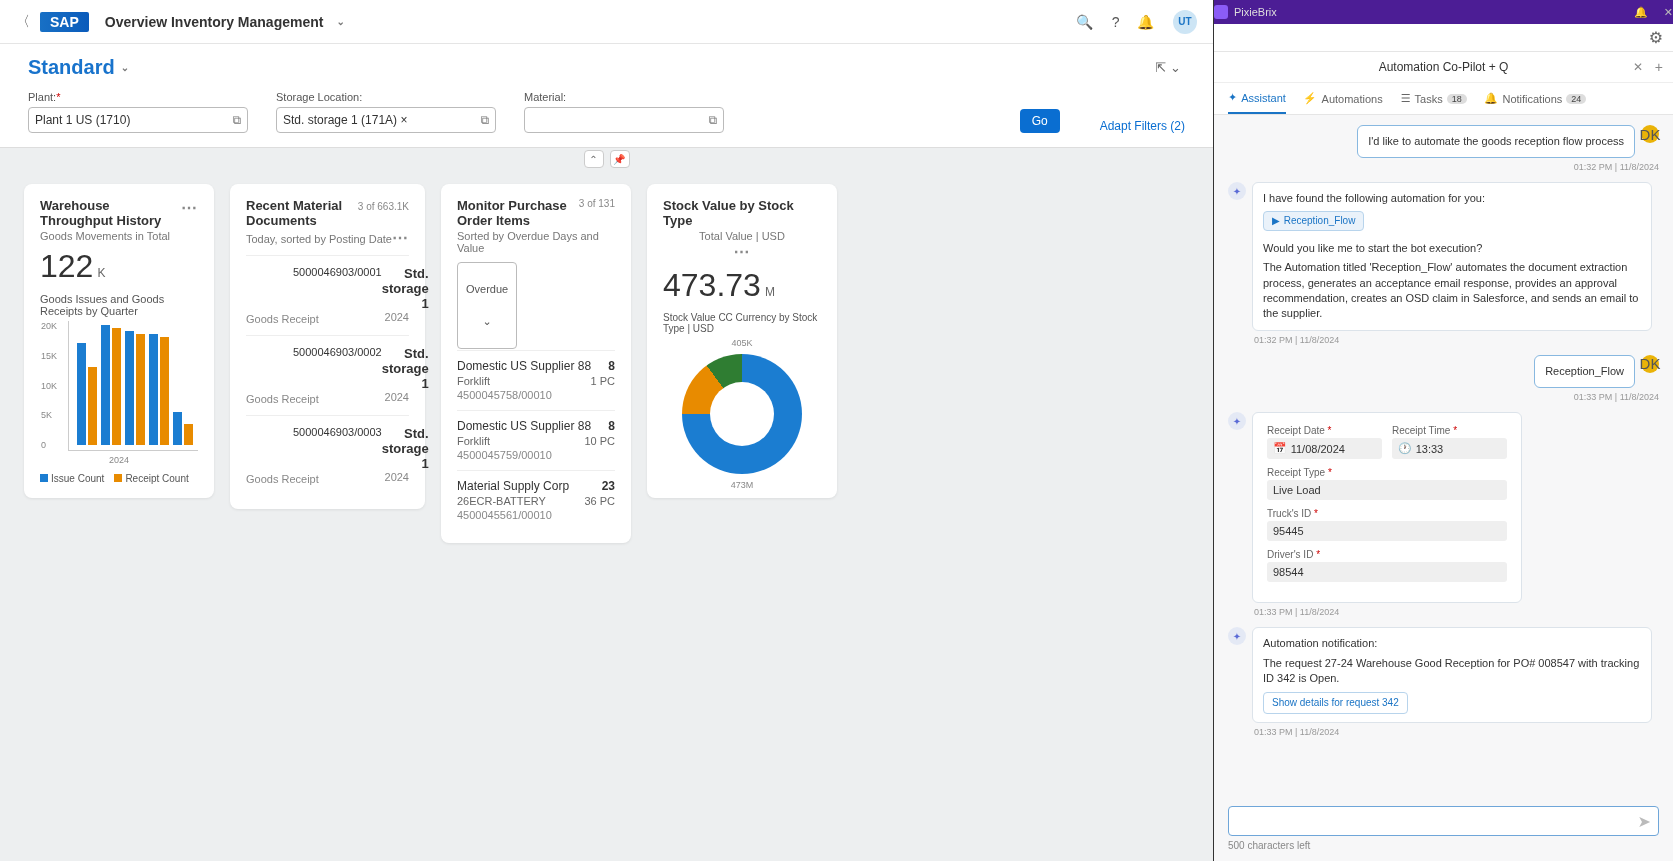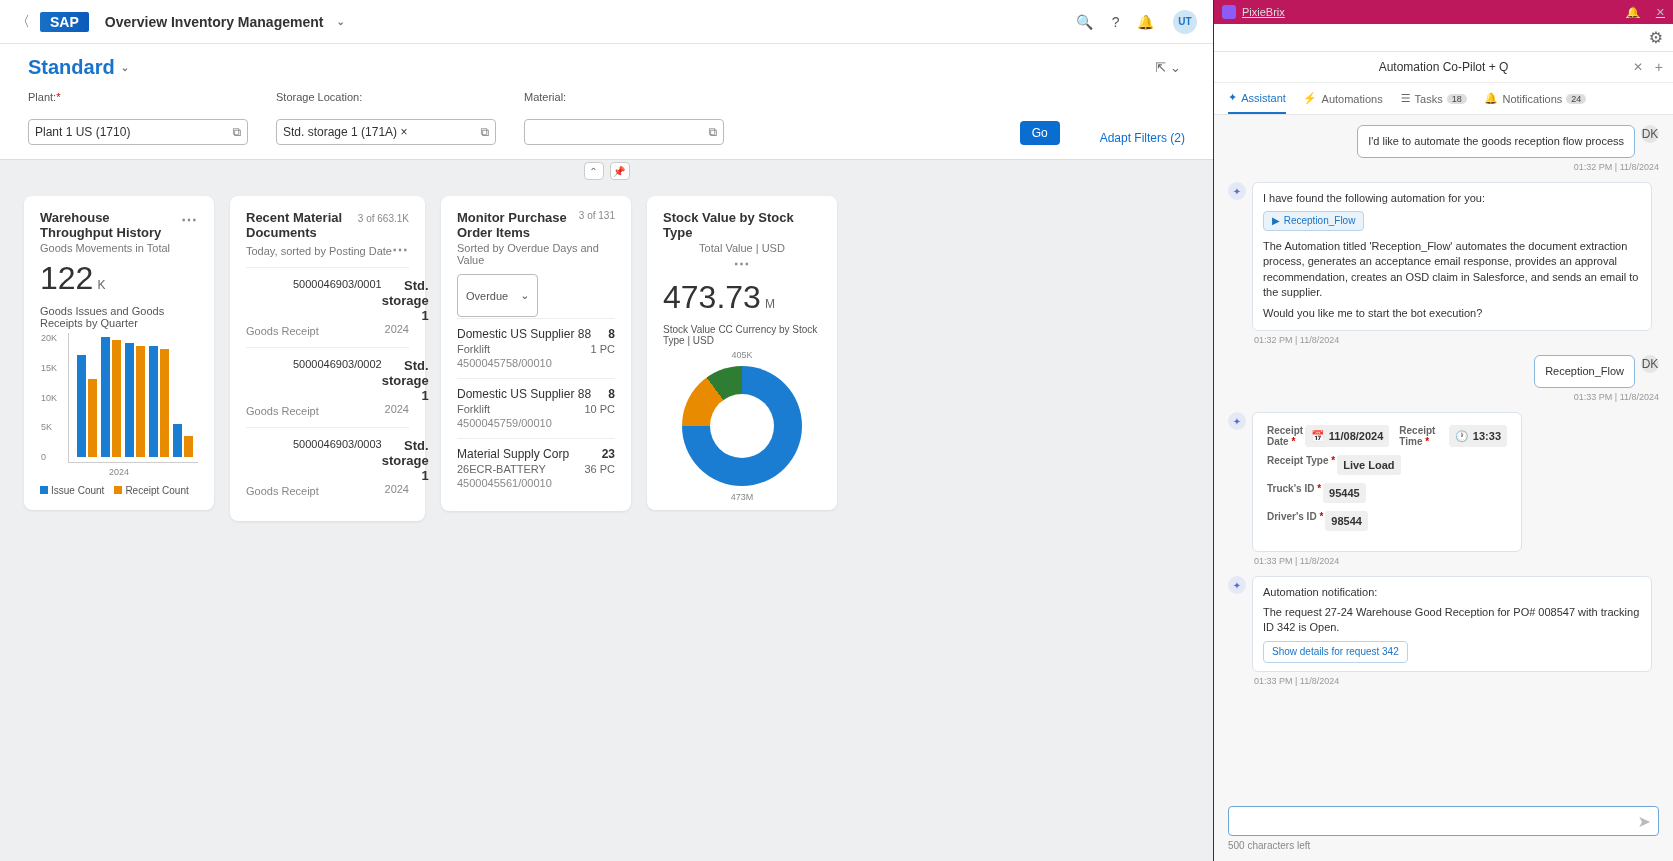--- a/index.html
+++ b/index.html
@@ -14,21 +14,21 @@
 .top-icons { display: flex; gap: 18px; align-items: center; }
 .top-icon { color: #555; cursor: pointer; font-size: 14px; }
 .avatar { width: 24px; height: 24px; border-radius: 50%; background: #cde5f5; color: #1a74c5; font-size: 10px; display: flex; align-items: center; justify-content: center; font-weight: 600; }
 
 .sub-header { padding: 12px 28px 4px; background: #fff; display: flex; align-items: center; }
 .variant { color: #1873cc; font-weight: 700; font-size: 20px; display: flex; align-items: center; gap: 6px; }
 .sub-spacer { flex: 1; }
 .share-btn { color: #666; cursor: pointer; font-size: 13px; margin-right: 4px; }
 
 .filter-bar { padding: 8px 28px 14px; background: #fff; display: flex; gap: 28px; align-items: flex-end; border-bottom: 1px solid #ddd; }
-.filter-field { display: flex; flex-direction: column; gap: 16px; }
+.filter-field { display: flex; flex-direction: column; gap: 4px; }
 .filter-field label { font-size: 11px; color: #555; }
 .req { color: #c00; }
 .filter-input { height: 26px; border: 1px solid #bbb; border-radius: 4px; padding: 0 6px; font-size: 12px; display: flex; align-items: center; justify-content: space-between; background: #fff; color: #333; }
 .plant-field { width: 220px; } .sloc-field { width: 220px; } .mat-field { width: 200px; }
 .value-help { color: #777; font-size: 12px; margin-left: 6px; }
 .filter-spacer { flex: 1; }
 .go-btn { background: #0a6ed1; color: #fff; border: none; border-radius: 4px; padding: 5px 12px; font-size: 12px; cursor: pointer; }
 .adapt { color: #0a6ed1; font-size: 12px; cursor: pointer; margin-left: 12px; }
 
 .collapse-row { display: flex; justify-content: center; gap: 6px; padding: 2px 0; background: #edeff0; }
@@ -56,65 +56,65 @@
 .leg-box { width: 8px; height: 8px; display: inline-block; margin-right: 3px; }
 
 .doc-list { margin-top: 8px; }
 .doc-item { padding: 10px 0; border-top: 1px solid #eee; }
 .doc-row { display: flex; justify-content: space-between; font-size: 11px; }
 .doc-id { color: #333; margin-left: 47px; }
 .doc-r { text-align: right; font-weight: 600; font-size: 13px; color: #333; }
 .doc-type { color: #888; font-size: 11px; margin-top: 2px; }
 .doc-year { color: #888; font-size: 11px; }
 
-.overdue-sel { margin-top: 8px; border: 1px solid #bbb; border-radius: 4px; padding: 14px 8px; font-size: 11px; display: inline-flex; align-items: center; gap: 12px; color: #555; }
+.overdue-sel { margin-top: 8px; border: 1px solid #bbb; border-radius: 4px; padding: 20px 8px; font-size: 11px; display: inline-flex; align-items: center; gap: 20px; color: #555; flex-direction: column; }
 .po-item { padding: 8px 0; border-top: 1px solid #eee; margin-top: 1px; }
 .po-sup { font-size: 12px; color: #333; display: flex; justify-content: space-between; }
 .po-qty { font-weight: 600; }
 .po-mat { font-size: 11px; color: #666; display: flex; justify-content: space-between; margin-top: 2px; }
 .po-ref { font-size: 11px; color: #888; margin-top: 2px; }
 
 .donut-wrap { position: relative; width: 120px; height: 120px; margin: 20px auto 10px; }
 .donut { width: 120px; height: 120px; border-radius: 50%; background: conic-gradient(#1b7dd1 0 75%, #e88b00 75% 90%, #2f7d32 90% 100%); position: relative; }
 .donut-hole { position: absolute; inset: 28px; background: #fff; border-radius: 50%; }
 .donut-top-lbl { position: absolute; top: -16px; left: 50%; transform: translateX(-50%); font-size: 9px; color: #888; }
 .donut-bot-lbl { position: absolute; bottom: -16px; left: 50%; transform: translateX(-50%); font-size: 9px; color: #888; }
 .donut-legend { font-size: 10px; color: #555; margin-top: 22px; }
 .donut-legend div { display: flex; align-items: center; gap: 5px; margin-bottom: 3px; }
 
 
 .side-panel { width: 460px; background: #f5f6f7; border-left: 1px solid #333; display: flex; flex-direction: column; }
-.pb-title-bar { background: #be185d; color: #ddd; height: 24px; display: flex; align-items: center; padding: 0 8px; font-size: 11px; gap: 6px; text-decoration: underline; }
+.pb-title-bar { background: #4c1d95; color: #ddd; height: 24px; display: flex; align-items: center; padding: 0 0; font-size: 11px; gap: 6px; }
 .pb-logo { width: 14px; height: 14px; background: #8b5cf6; border-radius: 3px; display: inline-block; }
 .pb-spacer { flex: 1; }
 .pb-win { color: #bbb; cursor: pointer; font-size: 11px; margin-left: 10px; }
 .pb-toolbar { background: #fff; height: 28px; display: flex; align-items: center; justify-content: flex-end; padding: 0 10px; border-bottom: 1px solid #e5e5e5; }
 .gear { color: #666; cursor: pointer; }
 .cp-header { background: #fff; padding: 8px 14px; font-size: 12px; color: #333; display: flex; align-items: center; justify-content: center; position: relative; border-bottom: 1px solid #eee; }
 .cp-close { position: absolute; right: 30px; color: #888; cursor: pointer; font-size: 12px; }
 .cp-plus { position: absolute; right: 10px; color: #888; cursor: pointer; font-size: 14px; }
 .cp-tabs { background: #fff; display: flex; gap: 18px; padding: 0 14px; font-size: 11px; color: #666; border-bottom: 1px solid #e5e5e5; }
 .cp-tab { padding: 8px 0; display: flex; align-items: center; gap: 4px; cursor: pointer; }
 .cp-tab.active { color: #1a74c5; border-bottom: 2px solid #1a74c5; }
 .badge { background: #ddd; color: #444; border-radius: 8px; font-size: 9px; padding: 0 5px; }
 .chat { flex: 1; overflow: auto; padding: 10px 14px; background: #f7f7f8; font-size: 11px; color: #333; }
 .msg-row { display: flex; margin-bottom: 4px; }
 .msg-row.right { justify-content: flex-end; }
 .msg-row.left { justify-content: flex-start; }
 .bubble { max-width: 320px; background: #fff; border: 1px solid #dce3ea; border-radius: 6px; padding: 8px 10px; font-size: 11px; line-height: 1.4; }
 .bubble.user { border-color: #88b8e0; }
 .bot-icn { width: 18px; height: 18px; border-radius: 50%; background: #e4e9f5; color: #5b6bd6; font-size: 10px; display: flex; align-items: center; justify-content: center; margin-right: 6px; flex-shrink: 0; }
-.usr-icn { width: 18px; height: 18px; border-radius: 50%; background: #e5e5e5; color: #555; font-size: 12px; display: flex; align-items: center; justify-content: center; margin-left: 6px; flex-shrink: 0; }
+.usr-icn { width: 18px; height: 18px; border-radius: 50%; background: #eab308; color: #555; font-size: 15px; display: flex; align-items: center; justify-content: center; margin-left: 6px; flex-shrink: 0; }
 .ts { font-size: 9px; color: #999; margin: 2px 0 10px; }
 .ts.right { text-align: right; }
 .ts.left { text-align: left; margin-left: 26px; }
 .chip { display: inline-flex; align-items: center; gap: 4px; background: #eaf2fa; border: 1px solid #b8d4ec; color: #1a74c5; border-radius: 4px; padding: 2px 8px; font-size: 10px; margin: 4px 0; }
 .form-block { background: #fff; border: 1px solid #dce3ea; border-radius: 6px; padding: 12px 14px; width: 270px; }
 .form-row { display: flex; gap: 10px; margin-bottom: 8px; }
-.form-col { flex: 1; display: flex; flex-direction: row; gap: 2px; font-weight: bold; }
+.form-col { flex: 1; display: flex; flex-direction: column; gap: 2px; }
 .form-label { font-size: 10px; color: #666; }
 .form-input { background: #efefef; border: none; border-radius: 3px; padding: 4px 6px; font-size: 11px; color: #333; display: flex; align-items: center; gap: 4px; }
 .upload-box { border: 1px dashed #ccc; border-radius: 4px; padding: 8px; text-align: center; font-size: 10px; color: #666; margin-top: 4px; }
 .browse { color: #1a74c5; text-decoration: underline; cursor: pointer; }
 .file-row { display: flex; align-items: center; justify-content: center; gap: 4px; margin-top: 4px; color: #888; font-size: 10px; }
 .show-btn { display: inline-block; border: 1px solid #b8d4ec; color: #1a74c5; border-radius: 4px; padding: 3px 8px; font-size: 10px; margin-top: 6px; cursor: pointer; }
 
 .chat-input-area { padding: 10px 14px; background: #f7f7f8; }
 .chat-input { width: 100%; border: 1px solid #6fa6d9; border-radius: 4px; height: 30px; padding: 0 30px 0 8px; font-size: 12px; background: #fff; position: relative; }
 .send-icn { position: absolute; right: 8px; top: 50%; transform: translateY(-50%); color: #bbb; }
@@ -405,22 +405,22 @@
       <div class="bubble user">I'd like to automate the goods reception flow process</div>
       <span class="usr-icn">DK</span>
     </div>
     <div class="ts right">01:32 PM | 11/8/2024</div>
 
     <div class="msg-row left">
       <span class="bot-icn">✦</span>
       <div class="bubble" style="max-width:400px">
         <div>I have found the following automation for you:</div>
         <span class="chip">▶ <span>Reception_Flow</span></span>
+        <div style="margin-top:6px">Would you like me to start the bot execution?</div>
         <div style="margin-top:4px">The Automation titled 'Reception_Flow' automates the document extraction process, generates an acceptance email response, provides an approval recommendation, creates an OSD claim in Salesforce, and sends an email to the supplier.</div>
-        <div style="margin-top:6px">Would you like me to start the bot execution?</div>
       </div>
     </div>
     <div class="ts left">01:32 PM | 11/8/2024</div>
 
     <div class="msg-row right">
       <div class="bubble user">
         <span>Reception_Flow</span>
       </div>
       <span class="usr-icn">DK</span>
     </div>

